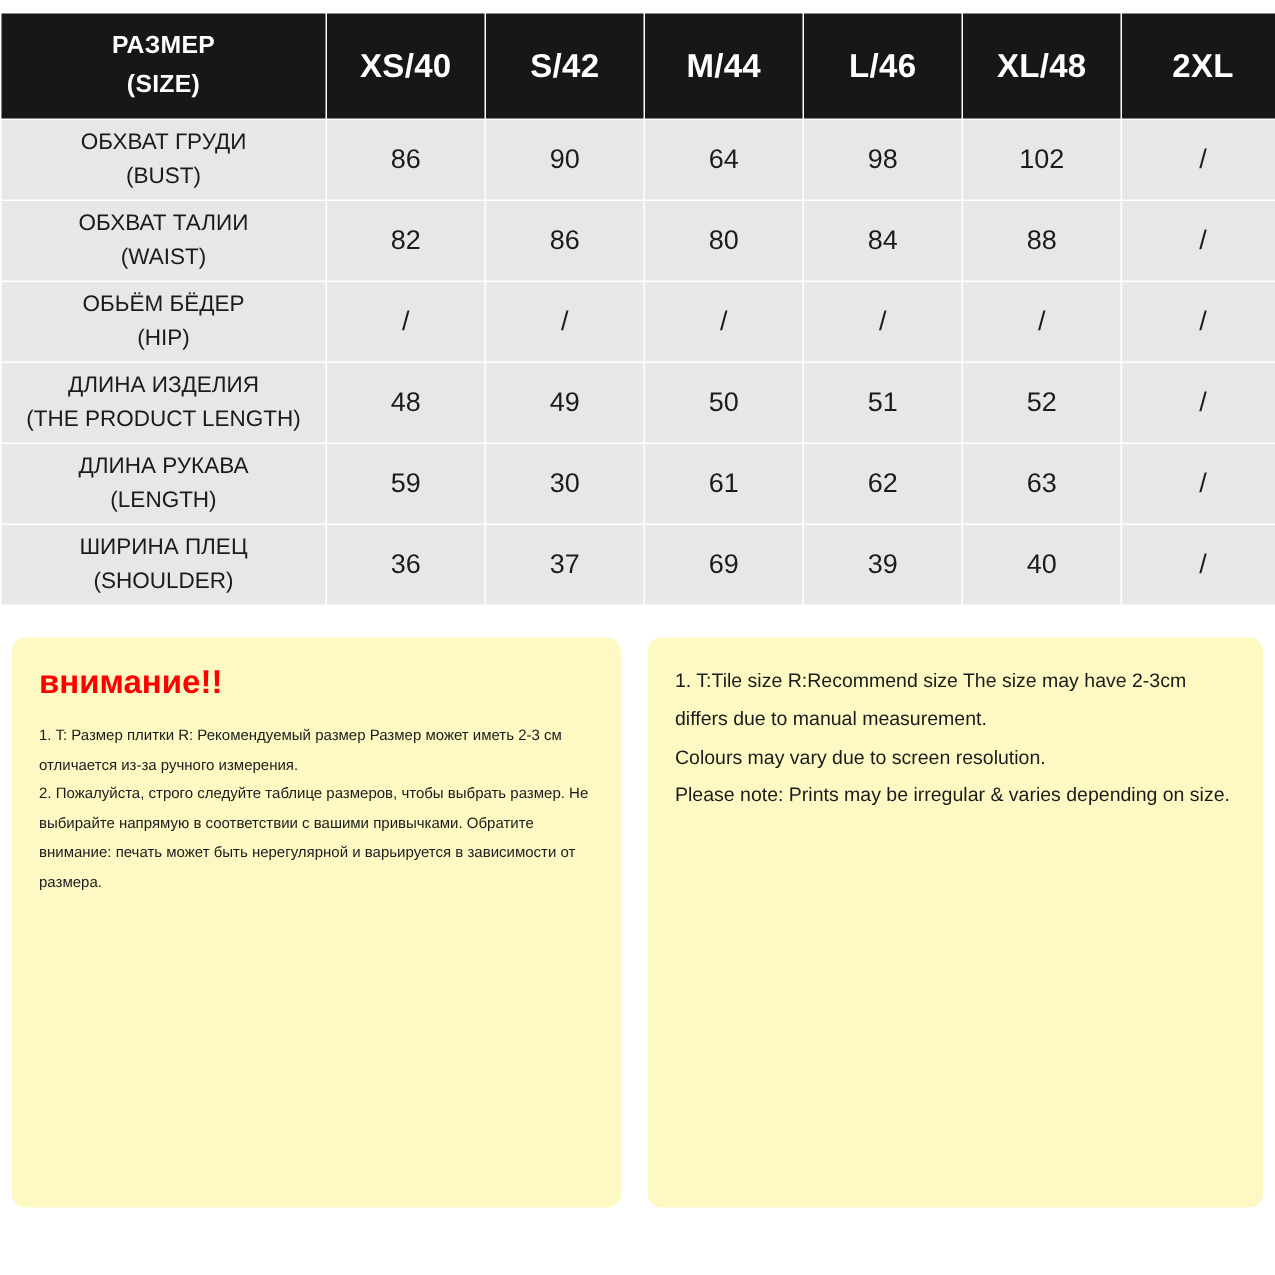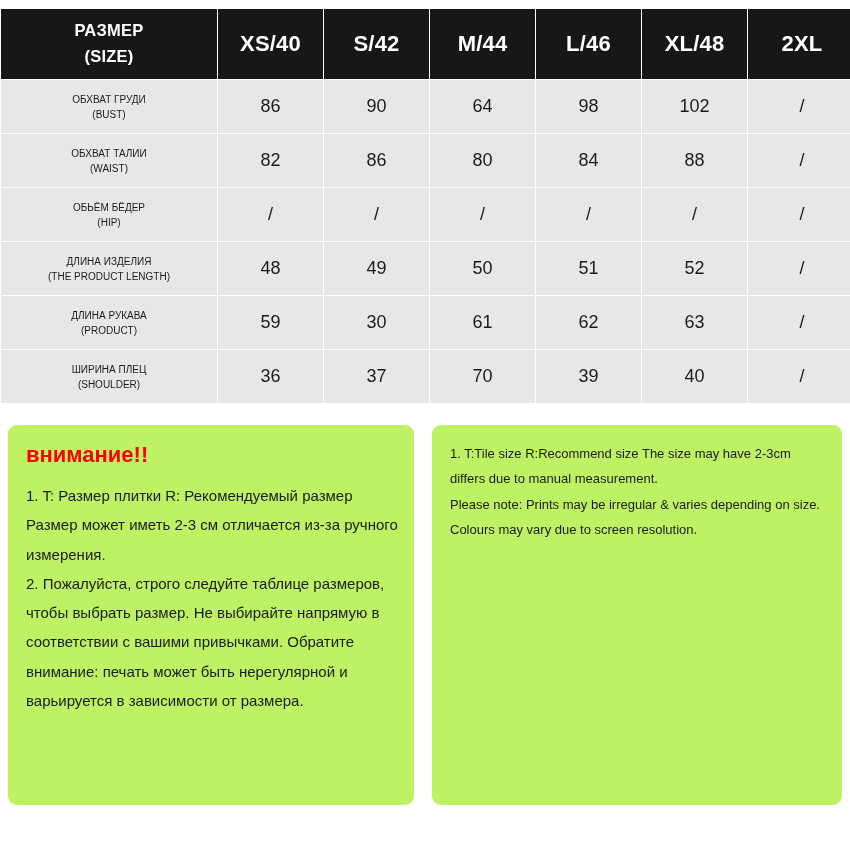--- a/index.html
+++ b/index.html
@@ -55,21 +55,21 @@
     font-size: 16.5px;
     line-height: 1.55;
   }
   table.size-table tbody td {
     background: #e7e7e7;
     height: 53px;
     font-size: 18px;
     color: #1b1b1b;
   }
   table.size-table tbody td.rowlabel {
-    font-size: 10px;
+    font-size: 15px;
     line-height: 1.5;
     font-weight: normal;
     white-space: nowrap;
     text-align: center;
   }
   .rl-ru { display: block; }
   .rl-en { display: block; }
   .hdr-l1 { display: block; }
   .hdr-l2 { display: block; }
 
@@ -82,38 +82,38 @@
   .notes {
     position: absolute;
     left: 8px;
     top: 425px;
     width: 834px;
     display: flex;
     gap: 18px;
     align-items: flex-start;
   }
   .note-box {
-    background: #bef264;
+    background: #fef9c3;
     border-radius: 9px;
     box-sizing: border-box;
     padding: 16px 14px 18px 14px;
     min-height: 380px;
   }
   .note-box.ru { width: 406px; }
   .note-box.en { width: 410px; }
 
   .note-title {
     color: #ff0000;
     font-size: 22px;
     font-weight: bold;
     margin: 2px 0 14px 4px;
     line-height: 1.1;
   }
   .note-body {
-    font-size: 15px;
+    font-size: 10px;
     line-height: 1.95;
     color: #1b1b1b;
     margin: 0 0 0 4px;
   }
   .note-body p {
     margin: 0;
     padding: 0;
   }
   .note-box.en .note-body { font-size: 13px; }
 </style>
@@ -192,37 +192,37 @@
           <td>48</td>
           <td>49</td>
           <td>50</td>
           <td>51</td>
           <td>52</td>
           <td>/</td>
         </tr>
         <tr>
           <td class="rowlabel">
             <span class="rl-ru">ДЛИНА РУКАВА</span>
-            <span class="rl-en">(PRODUCT)</span>
+            <span class="rl-en">(LENGTH)</span>
           </td>
           <td>59</td>
           <td>30</td>
           <td>61</td>
           <td>62</td>
           <td>63</td>
           <td>/</td>
         </tr>
         <tr>
           <td class="rowlabel">
             <span class="rl-ru">ШИРИНА ПЛЕЦ</span>
             <span class="rl-en">(SHOULDER)</span>
           </td>
           <td>36</td>
           <td>37</td>
-          <td>70</td>
+          <td>69</td>
           <td>39</td>
           <td>40</td>
           <td>/</td>
         </tr>
       </tbody>
     </table>
   </div>
 
   <div class="notes">
 
@@ -230,20 +230,20 @@
       <div class="note-title">внимание!!</div>
       <div class="note-body">
         <p>1. T: Размер плитки R: Рекомендуемый размер Размер может иметь 2-3 см отличается из-за ручного измерения.</p>
         <p>2. Пожалуйста, строго следуйте таблице размеров, чтобы выбрать размер. Не выбирайте напрямую в соответствии с вашими привычками. Обратите внимание: печать может быть нерегулярной и варьируется в зависимости от размера.</p>
       </div>
     </div>
 
     <div class="note-box en">
       <div class="note-body">
         <p>1. T:Tile size R:Recommend size The size may have 2-3cm differs due to manual measurement.</p>
+        <p>Colours may vary due to screen resolution.</p>
         <p>Please note: Prints may be irregular &amp; varies depending on size.</p>
-        <p>Colours may vary due to screen resolution.</p>
       </div>
     </div>
 
   </div>
 
 </div>
 
 </body></html>

